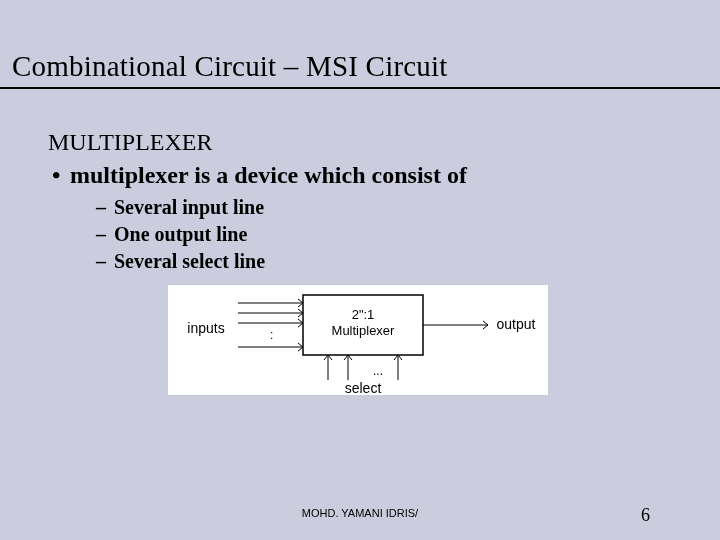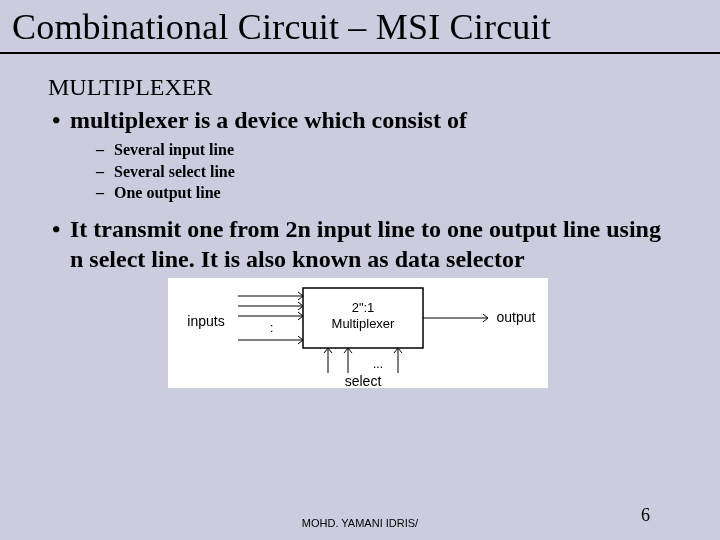--- a/index.html
+++ b/index.html
@@ -6,27 +6,28 @@
   body {
     width: 720px;
     height: 540px;
     background: #ccccdf;
     font-family: "Times New Roman", Times, serif;
     color: #000;
     position: relative;
     overflow: hidden;
   }
   .title {
-    font-size: 36px;
+    font-size: 29px;
     padding: 6px 12px 4px 12px;
     border-bottom: 2px solid #000;
     letter-spacing: 0.2px;
+    margin-top: 44px;
   }
   .content {
-    padding: 20px 48px 8px 48px;
+    padding: 40px 48px 8px 48px;
   }
   .section-heading {
     font-size: 24px;
     margin-bottom: 4px;
   }
   ul.bullets {
     list-style: none;
     padding-left: 0;
     font-size: 24px;
   }
@@ -39,21 +40,21 @@
   }
   ul.bullets > li::before {
     content: "•";
     position: absolute;
     left: 4px;
     top: 0;
   }
   ul.dashes {
     list-style: none;
     padding-left: 26px;
-    font-size: 16px;
+    font-size: 20px;
     margin-top: 4px;
     margin-bottom: 10px;
   }
   ul.dashes > li {
     position: relative;
     padding-left: 18px;
     line-height: 1.35;
   }
   ul.dashes > li::before {
     content: "–";
@@ -64,21 +65,21 @@
   .diagram-wrap {
     background: #ffffff;
     width: 380px;
     height: 110px;
     margin-left: 120px;
     margin-top: 4px;
     position: relative;
   }
   .footer {
     position: absolute;
-    bottom: 10px;
+    bottom: 20px;
     left: 0;
     width: 720px;
     text-align: center;
     font-family: Arial, Helvetica, sans-serif;
     font-size: 11px;
     line-height: 1.2;
   }
   .pagenum {
     position: absolute;
     bottom: 14px;
@@ -93,26 +94,23 @@
 <div class="title">Combinational Circuit – MSI Circuit</div>
 
 <div class="content">
   <div class="section-heading">MULTIPLEXER</div>
 
   <ul class="bullets">
     <li>
       <span>multiplexer is a device which consist of</span>
       <ul class="dashes">
         <li>Several input line</li>
+        <li>One output line</li>
         <li>Several select line</li>
-        <li>One output line</li>
       </ul>
-    </li>
-    <li>
-      <span>It transmit one from 2n input line to one output line using n select line. It is also known as data selector</span>
     </li>
   </ul>
 
   <div class="diagram-wrap">
     <svg width="380" height="110" viewBox="0 0 380 110">
 
       <text x="38" y="48" font-family="Arial" font-size="14" text-anchor="middle">inputs</text>
 
       <g stroke="#000" stroke-width="1">
         <line x1="70" y1="18" x2="135" y2="18"></line>

